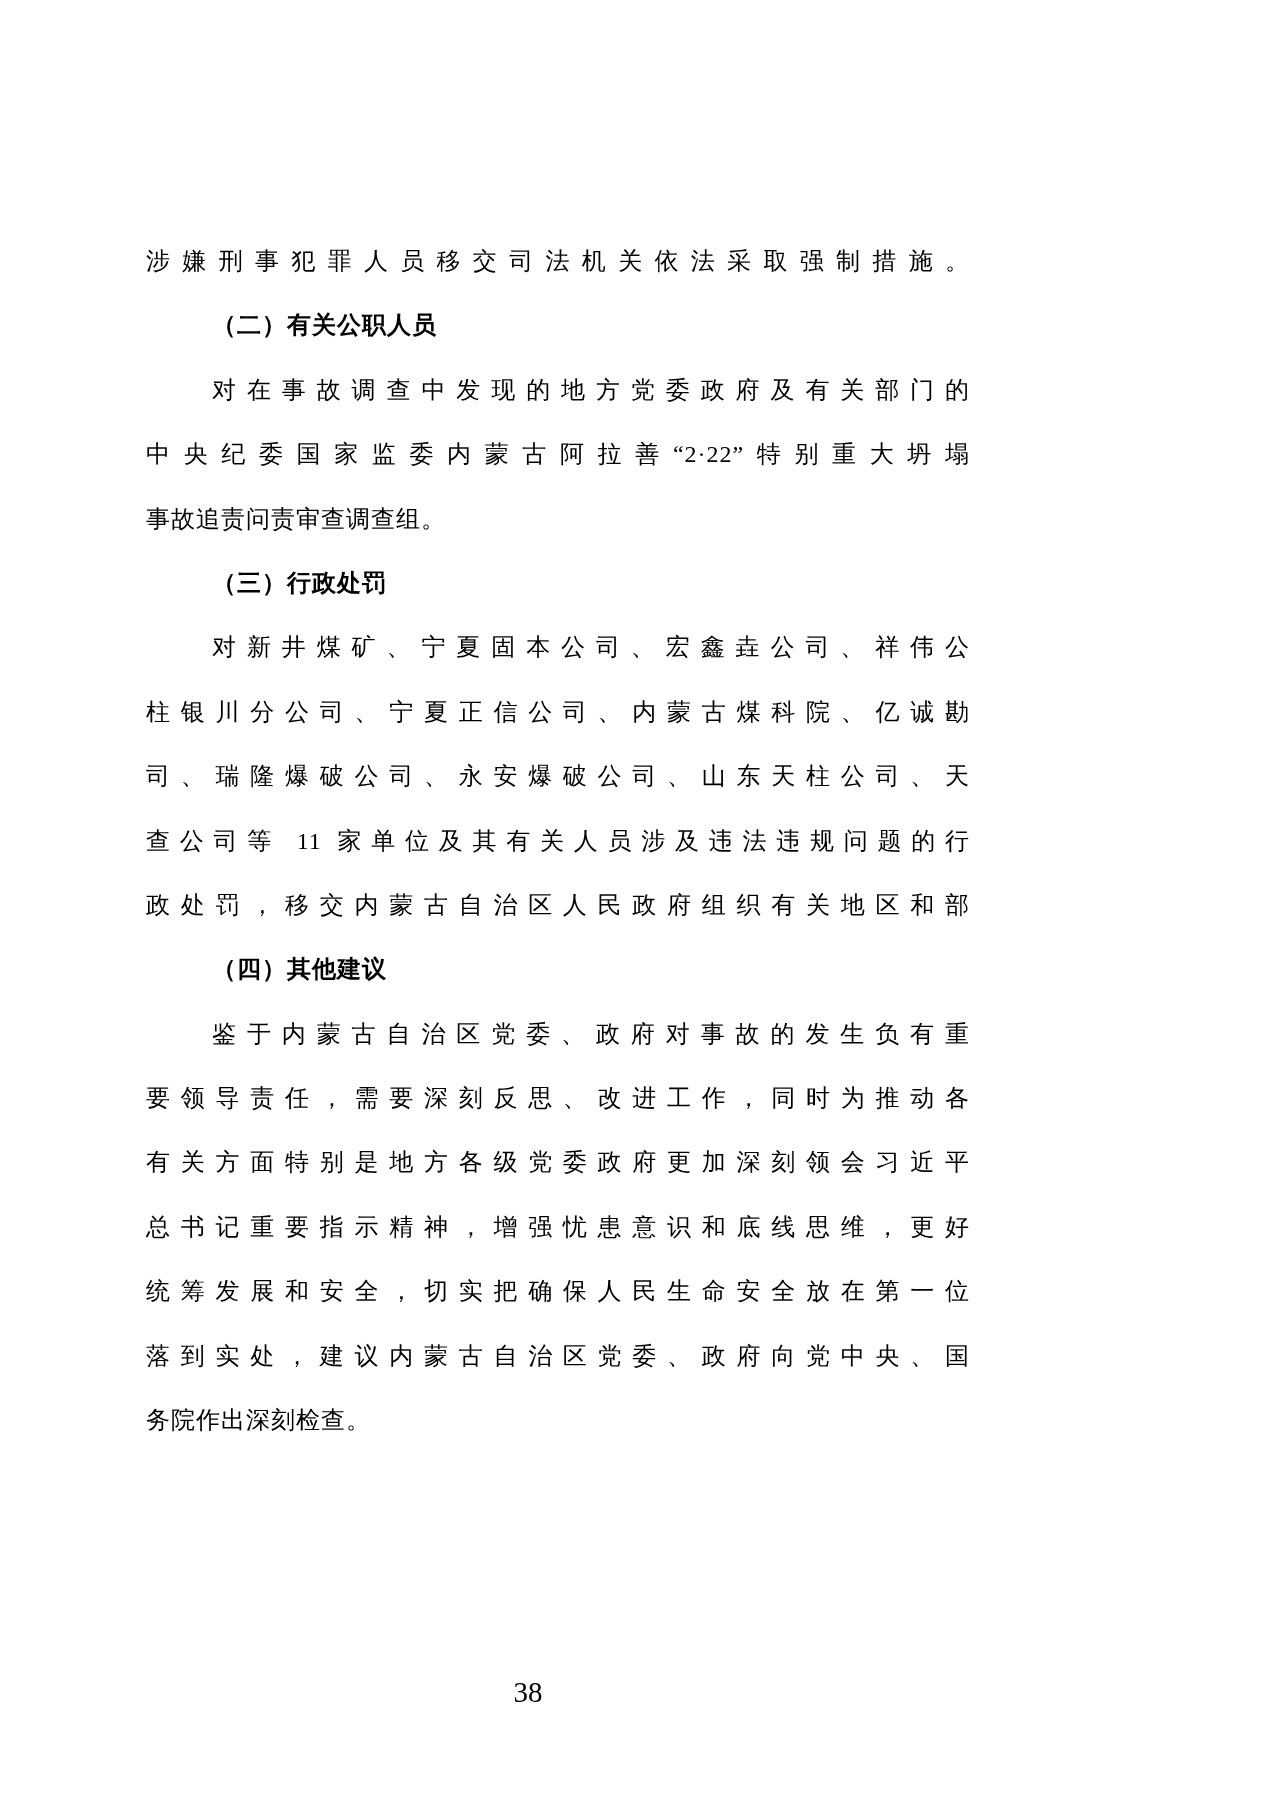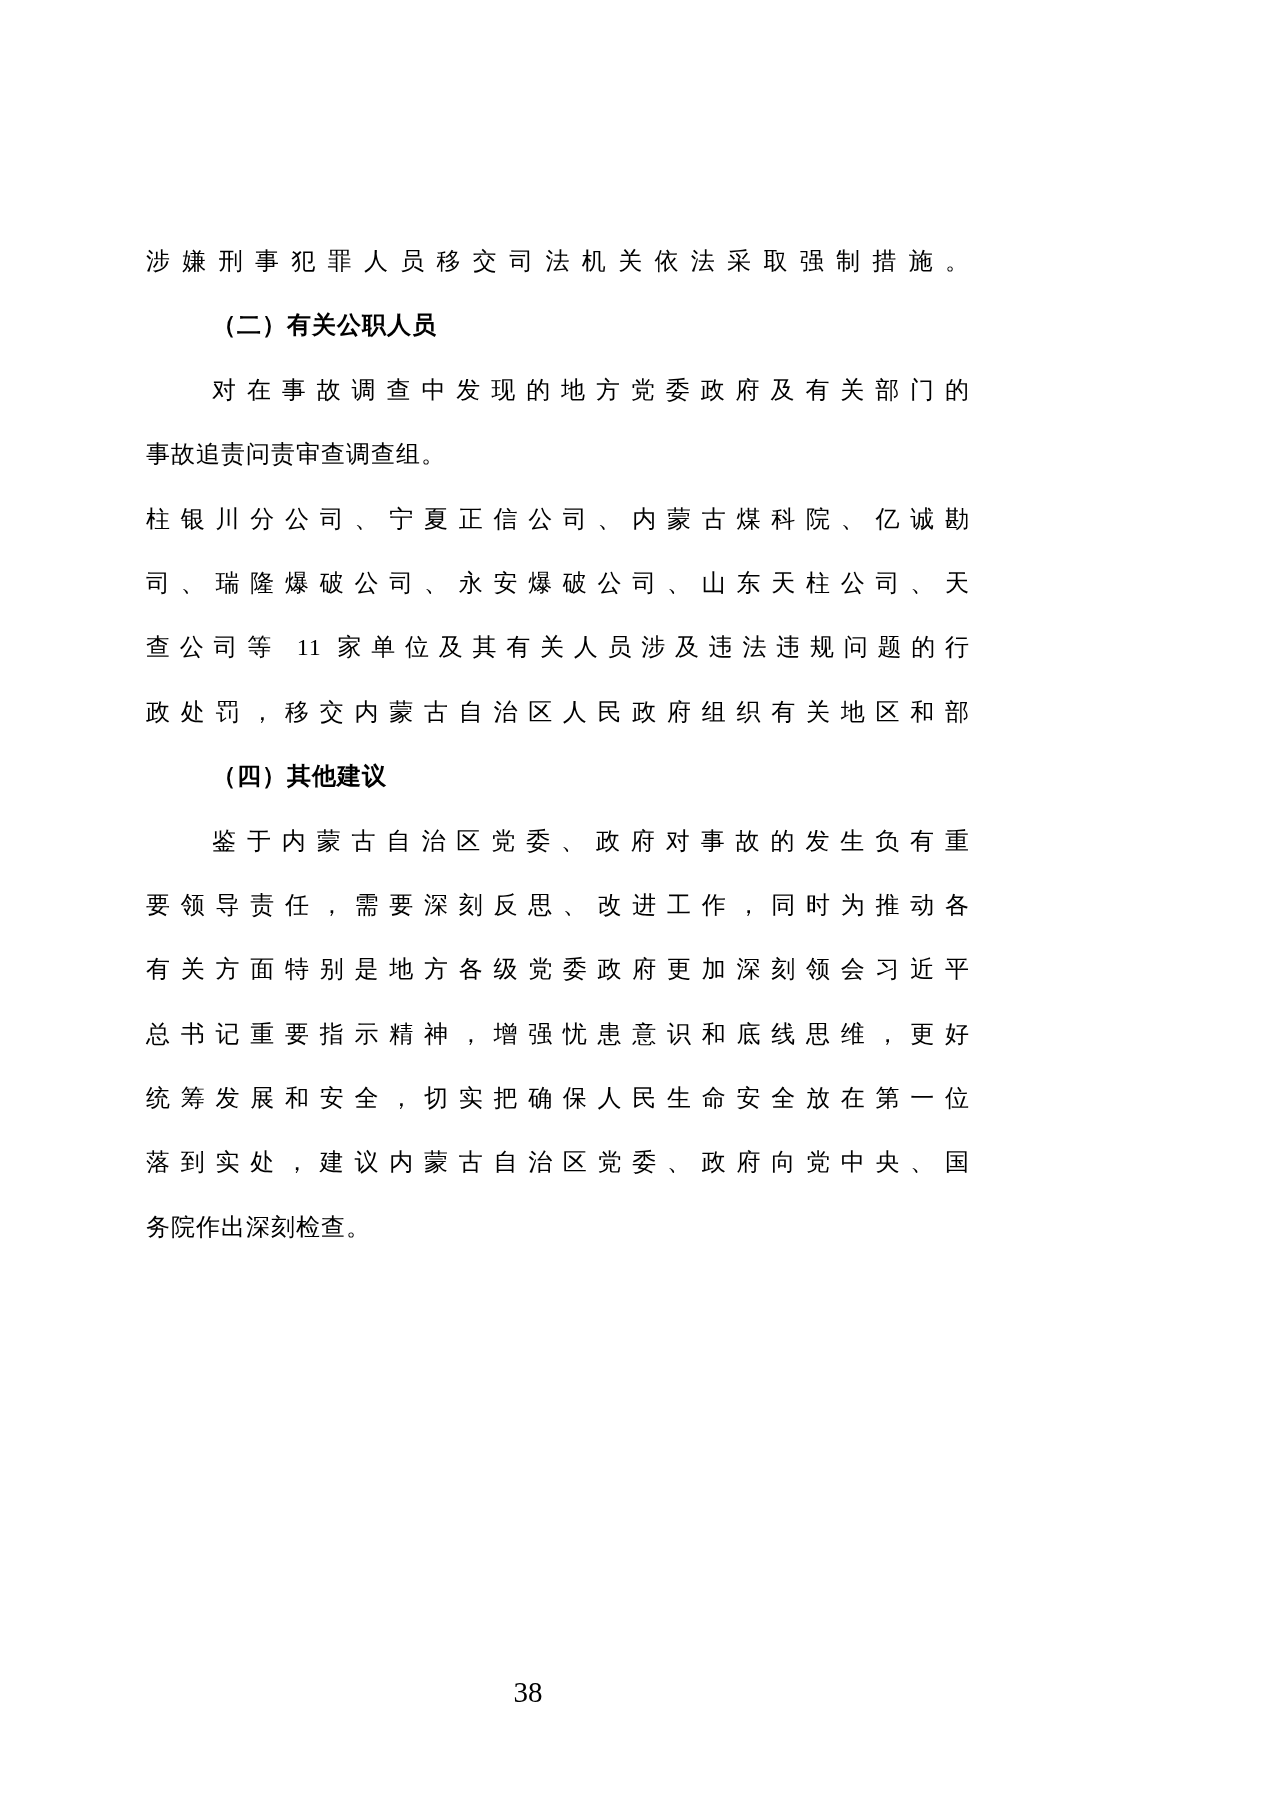--- a/index.html
+++ b/index.html
@@ -59,21 +59,24 @@
   }
 </style>
 </head>
 <body>
 
 <div class="page">
   <main class="text-block" id="lines">
       <div class="line body justify">涉嫌刑事犯罪人员移交司法机关依法采取强制措施。</div>
       <div class="line heading indent">（二）有关公职人员</div>
       <div class="line body indent justify">对在事故调查中发现的地方党委政府及有关部门的</div>
+      <div class="line body justify">中央纪委国家监委内蒙古阿拉善“2·22”特别重大坍塌</div>
       <div class="line body">事故追责问责审查调查组。</div>
+      <div class="line heading indent">（三）行政处罚</div>
+      <div class="line body indent justify">对新井煤矿、宁夏固本公司、宏鑫垚公司、祥伟公</div>
       <div class="line body justify">柱银川分公司、宁夏正信公司、内蒙古煤科院、亿诚勘</div>
       <div class="line body justify">司、瑞隆爆破公司、永安爆破公司、山东天柱公司、天</div>
       <div class="line body justify">查公司等 11 家单位及其有关人员涉及违法违规问题的行</div>
       <div class="line body justify">政处罚，移交内蒙古自治区人民政府组织有关地区和部</div>
       <div class="line heading indent">（四）其他建议</div>
       <div class="line body indent justify">鉴于内蒙古自治区党委、政府对事故的发生负有重</div>
       <div class="line body justify">要领导责任，需要深刻反思、改进工作，同时为推动各</div>
       <div class="line body justify">有关方面特别是地方各级党委政府更加深刻领会习近平</div>
       <div class="line body justify">总书记重要指示精神，增强忧患意识和底线思维，更好</div>
       <div class="line body justify">统筹发展和安全，切实把确保人民生命安全放在第一位</div>

